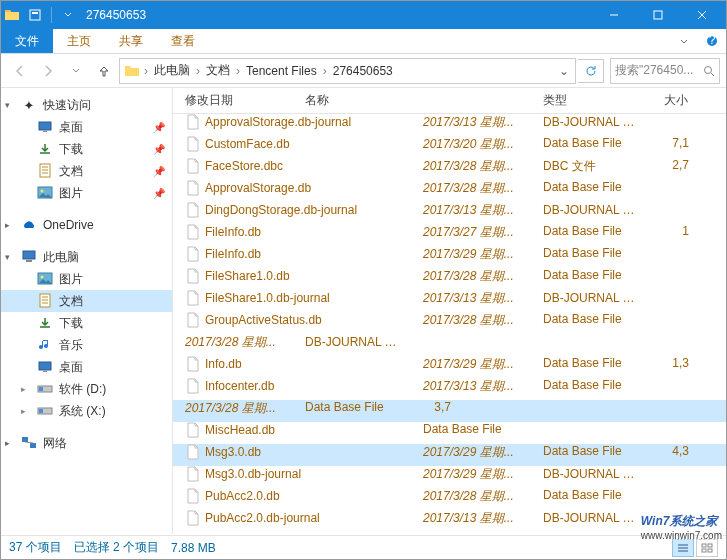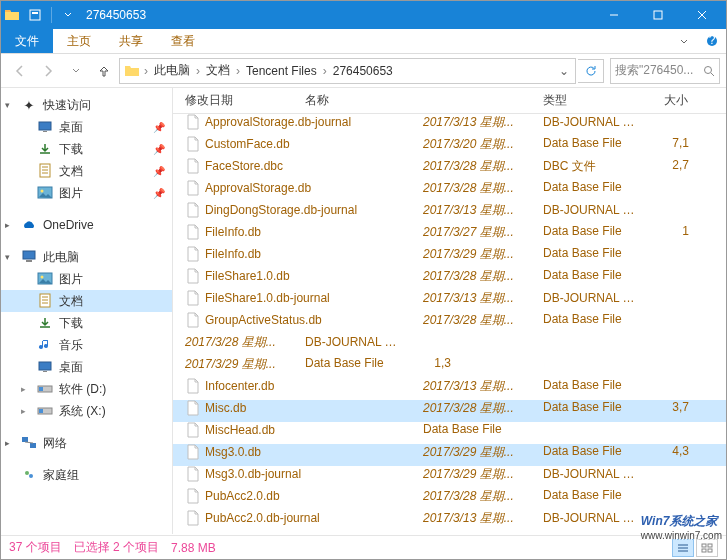--- a/index.html
+++ b/index.html
@@ -49,21 +49,21 @@
 .col.size{width:48px;text-align:left;justify-content:flex-end;}
 .filelist{flex:1;overflow-y:scroll;overflow-x:hidden;}
 .row{display:flex;align-items:flex-start;height:22px;padding-left:6px;color:#a16207;}
 .row.selected{background:#cce8ff;}
 .cell{padding:0 6px;white-space:nowrap;overflow:hidden;text-overflow:ellipsis;}
 .cell.name{width:238px;display:flex;align-items:center;gap:4px;}
 .cell.date{width:120px;font-style:italic;}
 .cell.type{width:110px;}
 .cell.size{width:48px;text-align:right;}
 .file-icon{width:16px;height:16px;flex:none;display:flex;align-items:center;justify-content:center;}
-.statusbar{height:24px;border-top:1px solid #e5e5e5;display:flex;align-items:center;padding:0 8px;gap:12px;color:#ec4899;position:absolute;bottom:0;left:0;right:0;background:#fff;}
+.statusbar{height:24px;border-top:1px solid #e5e5e5;display:flex;align-items:center;padding:0 8px;gap:12px;color:#0369a1;position:absolute;bottom:0;left:0;right:0;background:#fff;}
 .statusbar .views{margin-left:auto;display:flex;gap:2px;}
 .viewbtn{width:22px;height:18px;border:1px solid #ccc;display:flex;align-items:center;justify-content:center;}
 .viewbtn.active{background:#cce8ff;border-color:#8fc3ef;}
 .watermark{position:absolute;right:4px;bottom:18px;font-size:18px;font-style:italic;font-weight:bold;color:#2e60b0;pointer-events:none;text-shadow:1px 1px 0 #fff;}
 ::-webkit-scrollbar{width:16px;height:16px;}
 ::-webkit-scrollbar-thumb{background:#c6c6c6;border:3px solid #f0f0f0;}
 ::-webkit-scrollbar-track{background:#f0f0f0;}
 svg{display:block;}
 </style>
 </head>
@@ -331,30 +331,20 @@
       <span class="side-icon">
           <svg width="16" height="14" viewBox="0 0 16 14">
             <rect x="1" y="1" width="6" height="5" fill="#3b7dc4"></rect>
             <rect x="9" y="7" width="6" height="5" fill="#3b7dc4"></rect>
             <line x1="4" y1="6" x2="12" y2="7" stroke="#888"></line>
           </svg>
         </span>
       <span>网络</span>
     </div>
     <div class="side-sep"></div>
-    <div class="side-item hd">
-      <span class="expand" style="visibility:hidden">▸</span>
-      <span class="side-icon">
-          <svg width="14" height="14" viewBox="0 0 14 14">
-            <circle cx="5" cy="5" r="2" fill="#6bb36b"></circle>
-            <circle cx="9" cy="8" r="2" fill="#4a90d6"></circle>
-          </svg>
-        </span>
-      <span>家庭组</span>
-    </div>
   </div>
 
   <div class="filepane">
     <div class="headers">
       <div class="col date">修改日期</div>
       <div class="col name">名称</div>
       <div class="col type">类型</div>
       <div class="col size">大小</div>
     </div>
     <div class="filelist" id="filelist">
@@ -497,48 +487,48 @@
           <div class="cell date">2017/3/28 星期...</div>
           <div class="cell type">Data Base File</div>
           <div class="cell size"></div>
         </div>
         <div class="row">
           <div class="cell date">2017/3/28 星期...</div>
           <div class="cell type">DB-JOURNAL 文件</div>
           <div class="cell size"></div>
         </div>
         <div class="row">
+          <div class="cell name">
+            <span class="file-icon">
+              <svg width="14" height="16" viewBox="0 0 14 16">
+                <path d="M2 1h7l3 3v11H2z" fill="#fff" stroke="#bfbfbf"></path>
+                <path d="M9 1v3h3" fill="none" stroke="#bfbfbf"></path>
+              </svg>
+            </span>
+            <span>Info.db</span>
+          </div>
           <div class="cell date">2017/3/29 星期...</div>
           <div class="cell type">Data Base File</div>
           <div class="cell size">1,3</div>
         </div>
         <div class="row">
           <div class="cell name">
             <span class="file-icon">
               <svg width="14" height="16" viewBox="0 0 14 16">
                 <path d="M2 1h7l3 3v11H2z" fill="#fff" stroke="#bfbfbf"></path>
                 <path d="M9 1v3h3" fill="none" stroke="#bfbfbf"></path>
               </svg>
             </span>
             <span>Infocenter.db</span>
           </div>
           <div class="cell date">2017/3/13 星期...</div>
           <div class="cell type">Data Base File</div>
           <div class="cell size"></div>
         </div>
         <div class="row selected">
-          <div class="cell name">
-            <span class="file-icon">
-              <svg width="14" height="16" viewBox="0 0 14 16">
-                <path d="M2 1h7l3 3v11H2z" fill="#fff" stroke="#bfbfbf"></path>
-                <path d="M9 1v3h3" fill="none" stroke="#bfbfbf"></path>
-              </svg>
-            </span>
-            <span>Misc.db</span>
-          </div>
           <div class="cell date">2017/3/28 星期...</div>
           <div class="cell type">Data Base File</div>
           <div class="cell size">3,7</div>
         </div>
         <div class="row">
           <div class="cell name">
             <span class="file-icon">
               <svg width="14" height="16" viewBox="0 0 14 16">
                 <path d="M2 1h7l3 3v11H2z" fill="#fff" stroke="#bfbfbf"></path>
                 <path d="M9 1v3h3" fill="none" stroke="#bfbfbf"></path>

